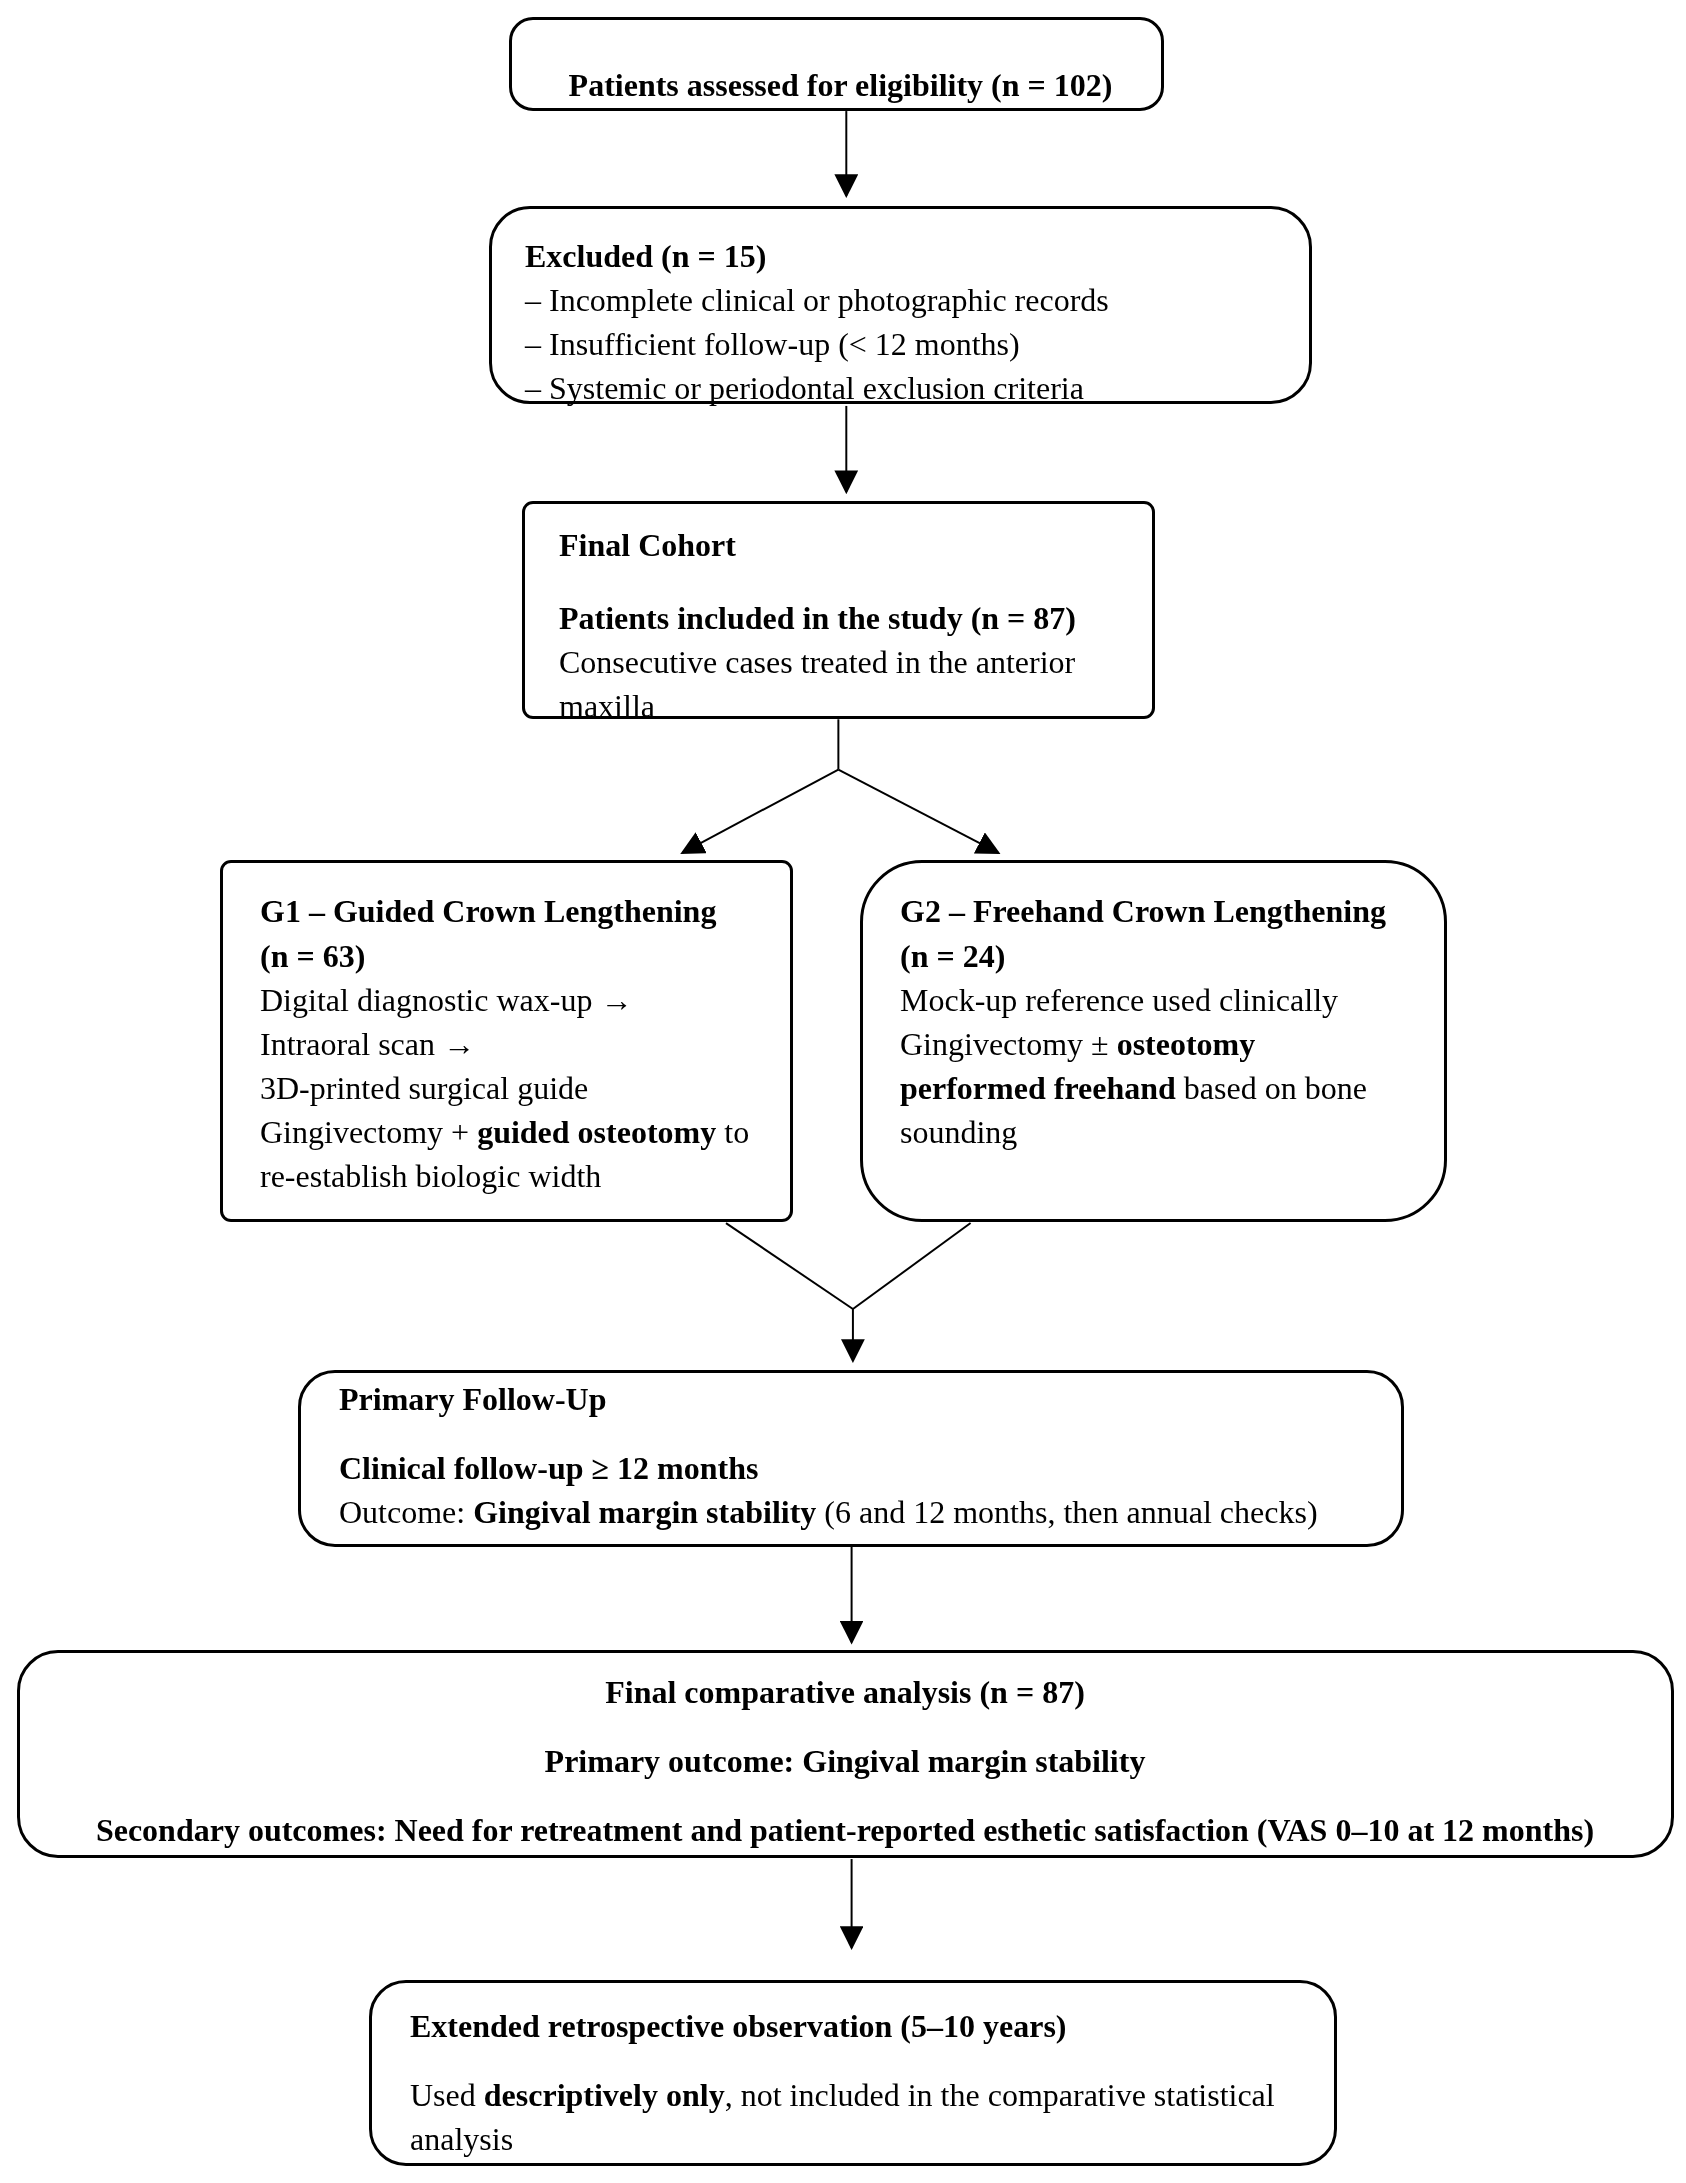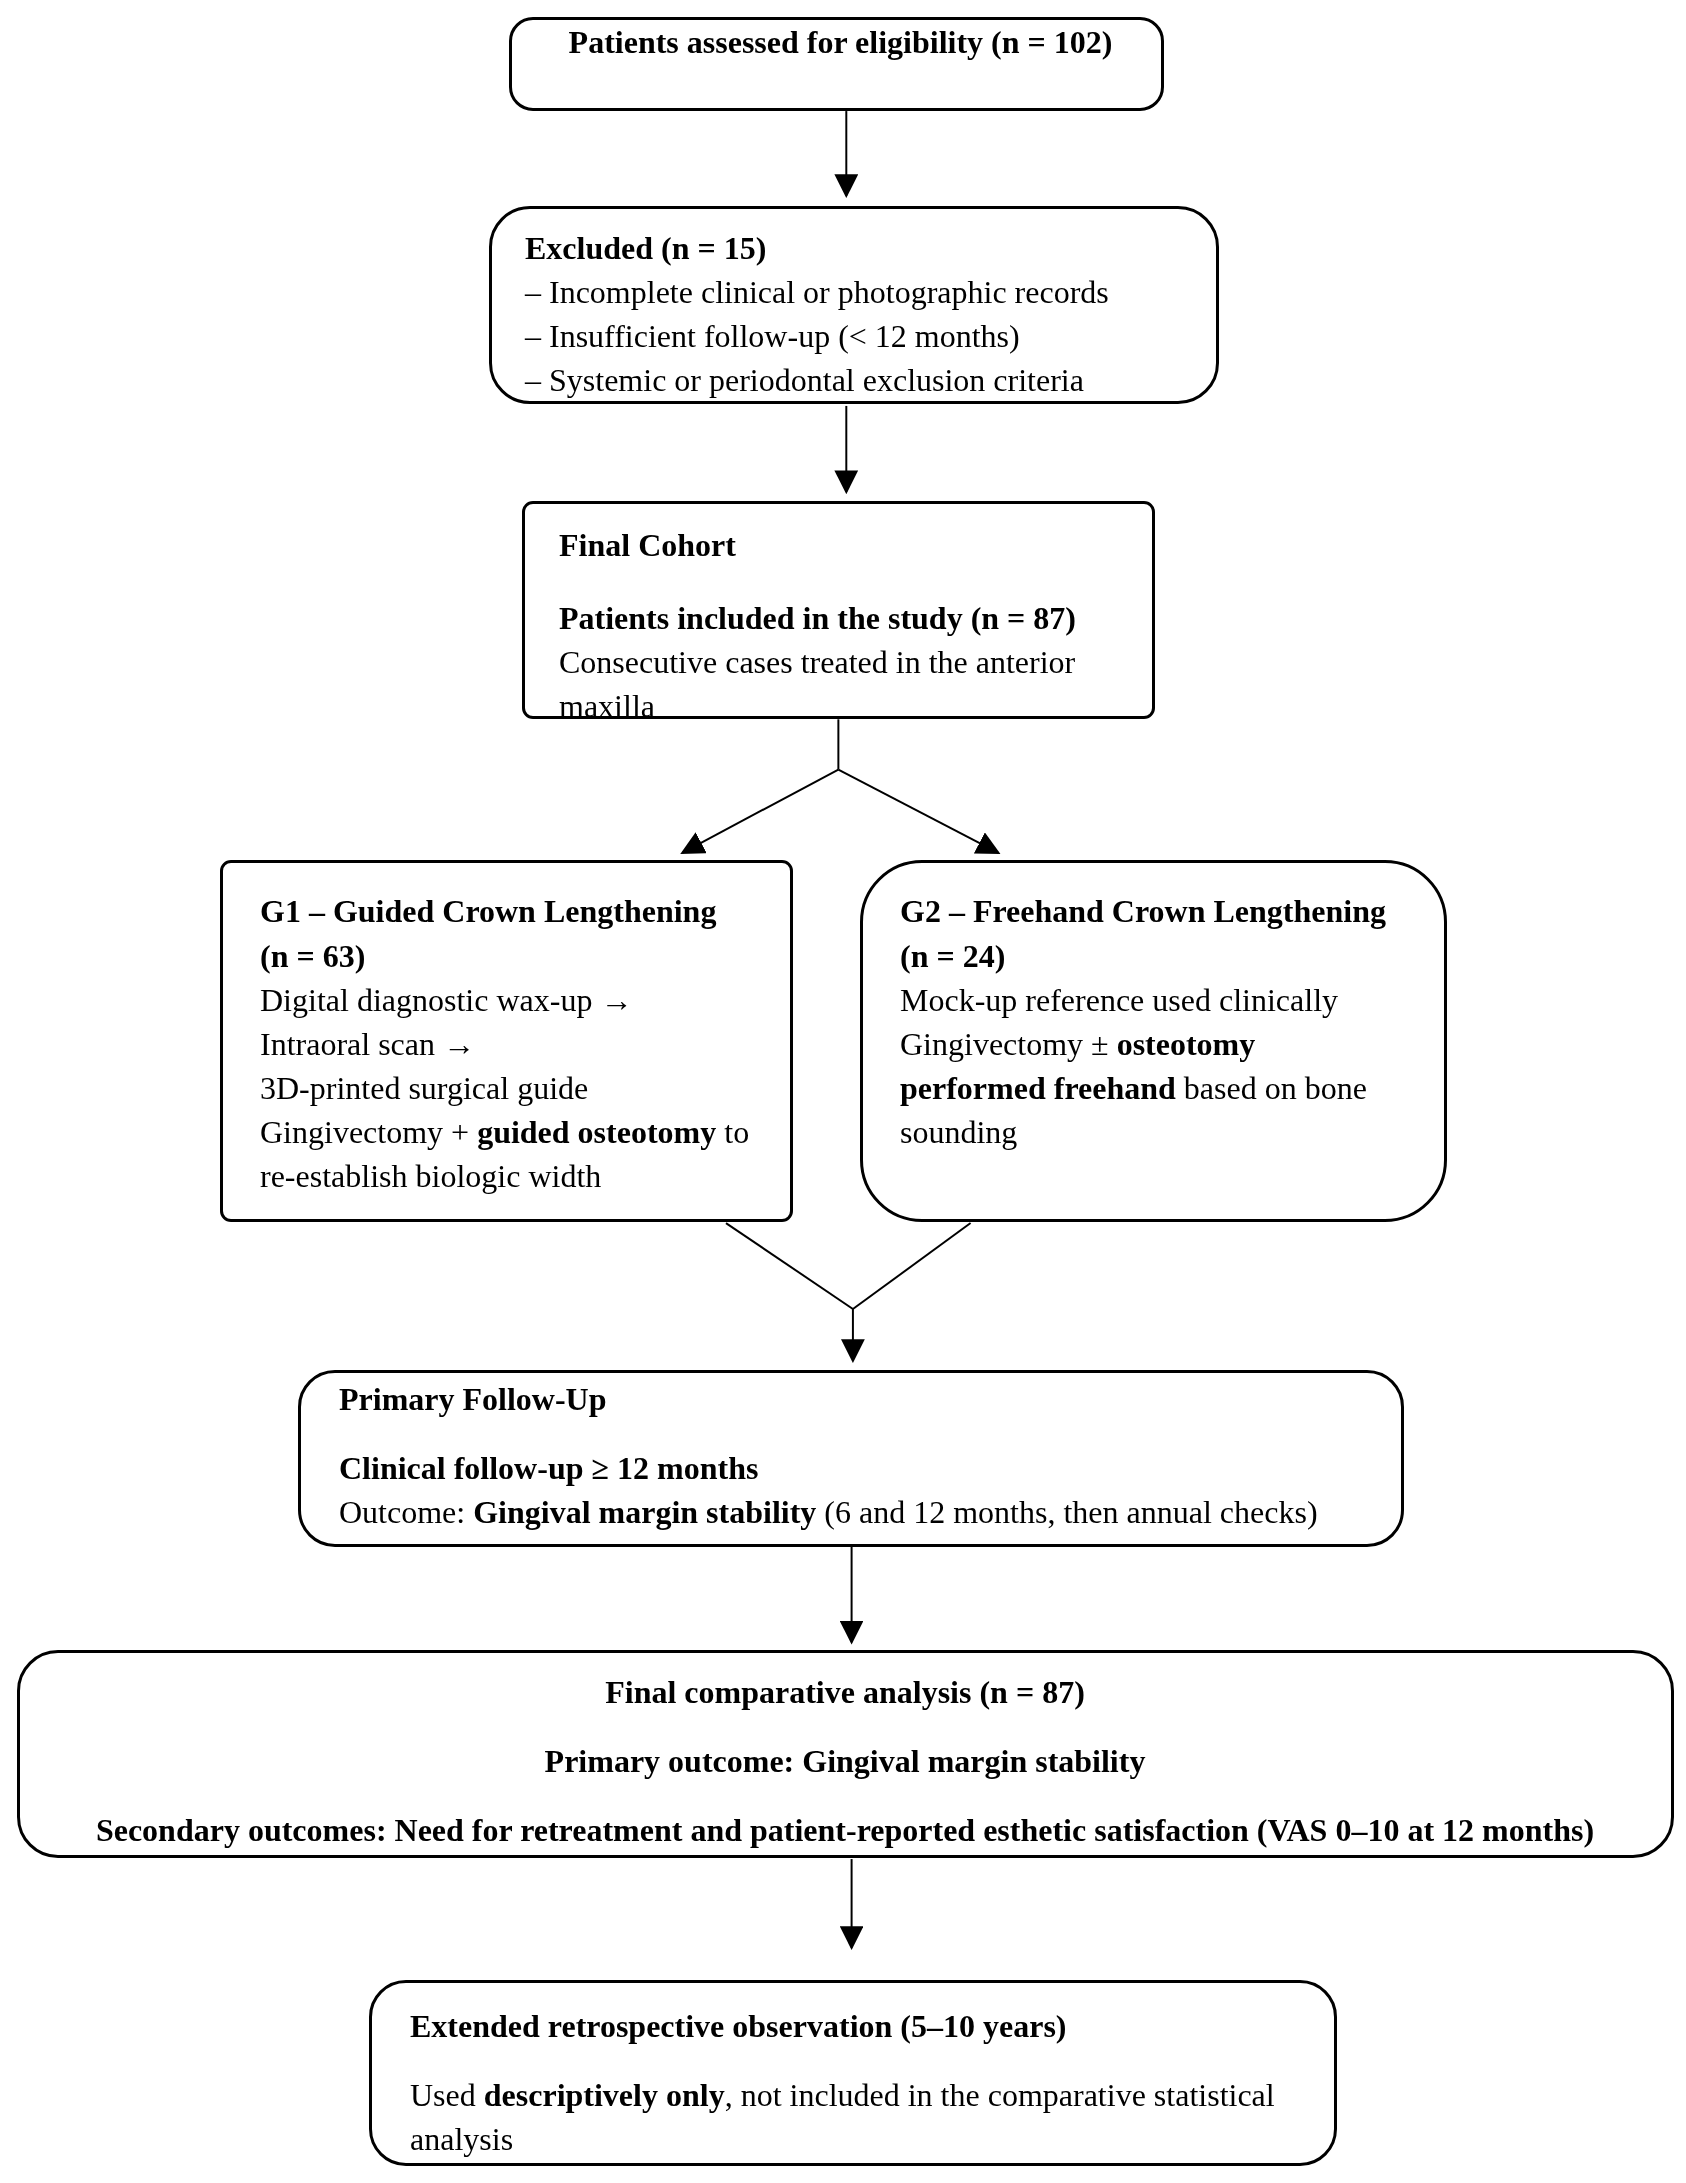--- a/index.html
+++ b/index.html
@@ -28,34 +28,34 @@
     position: absolute;
     background: #ffffff;
     border: 3.3px solid #000000;
     box-sizing: border-box;
     z-index: 1;
     font-size: 32px;
     line-height: 1.38;
   }
   .center-box {
     display: flex;
-    align-items: flex-start;
+    align-items: flex-end;
     justify-content: center;
     text-align: center;
     font-weight: bold;
     padding-left: 8px;
   }
   .line { margin: 0; }
   .title { font-weight: bold; }
   .gap-top { margin-top: 25px; }
   .gap-top-lg { margin-top: 29px; }
   b { font-weight: bold; }
 
   #box-eligibility { left: 509px; top: 16.5px;  width: 655px;  height: 94px; border-radius: 24px; }
-  #box-excluded    { left: 489px; top: 206px; width: 730px; height: 198px; border-radius: 41px; padding: 17px 33px; }
+  #box-excluded    { left: 489px; top: 206px; width: 823px; height: 198px; border-radius: 41px; padding: 25px 33px; }
   #box-cohort      { left: 522px; top: 501px; width: 633px;  height: 218px; border-radius: 11px; padding: 18.5px 34px; }
   #box-g1          { left: 220px; top: 860px; width: 573px; height: 362px; border-radius: 11px; padding: 26.4px 37px; }
   #box-g2          { left: 860px; top: 860px; width: 587px; height: 362px; border-radius: 62px; padding: 26.4px 37px; }
   #box-followup    { left: 298px; top: 1370px; width: 1106px; height: 177px; border-radius: 37px; padding: 4px 38px; }
   #box-analysis    { left: 16.5px;  top: 1650px; width: 1657px; height: 208px; border-radius: 41px; padding: 17px 38px; text-align: center; }
   #box-extended    { left: 369px; top: 1980px; width: 968px; height: 186px; border-radius: 37px; padding: 21px 38px; }
 
   #arrow-layer path {
     stroke: #000000;
     stroke-width: 3px;

